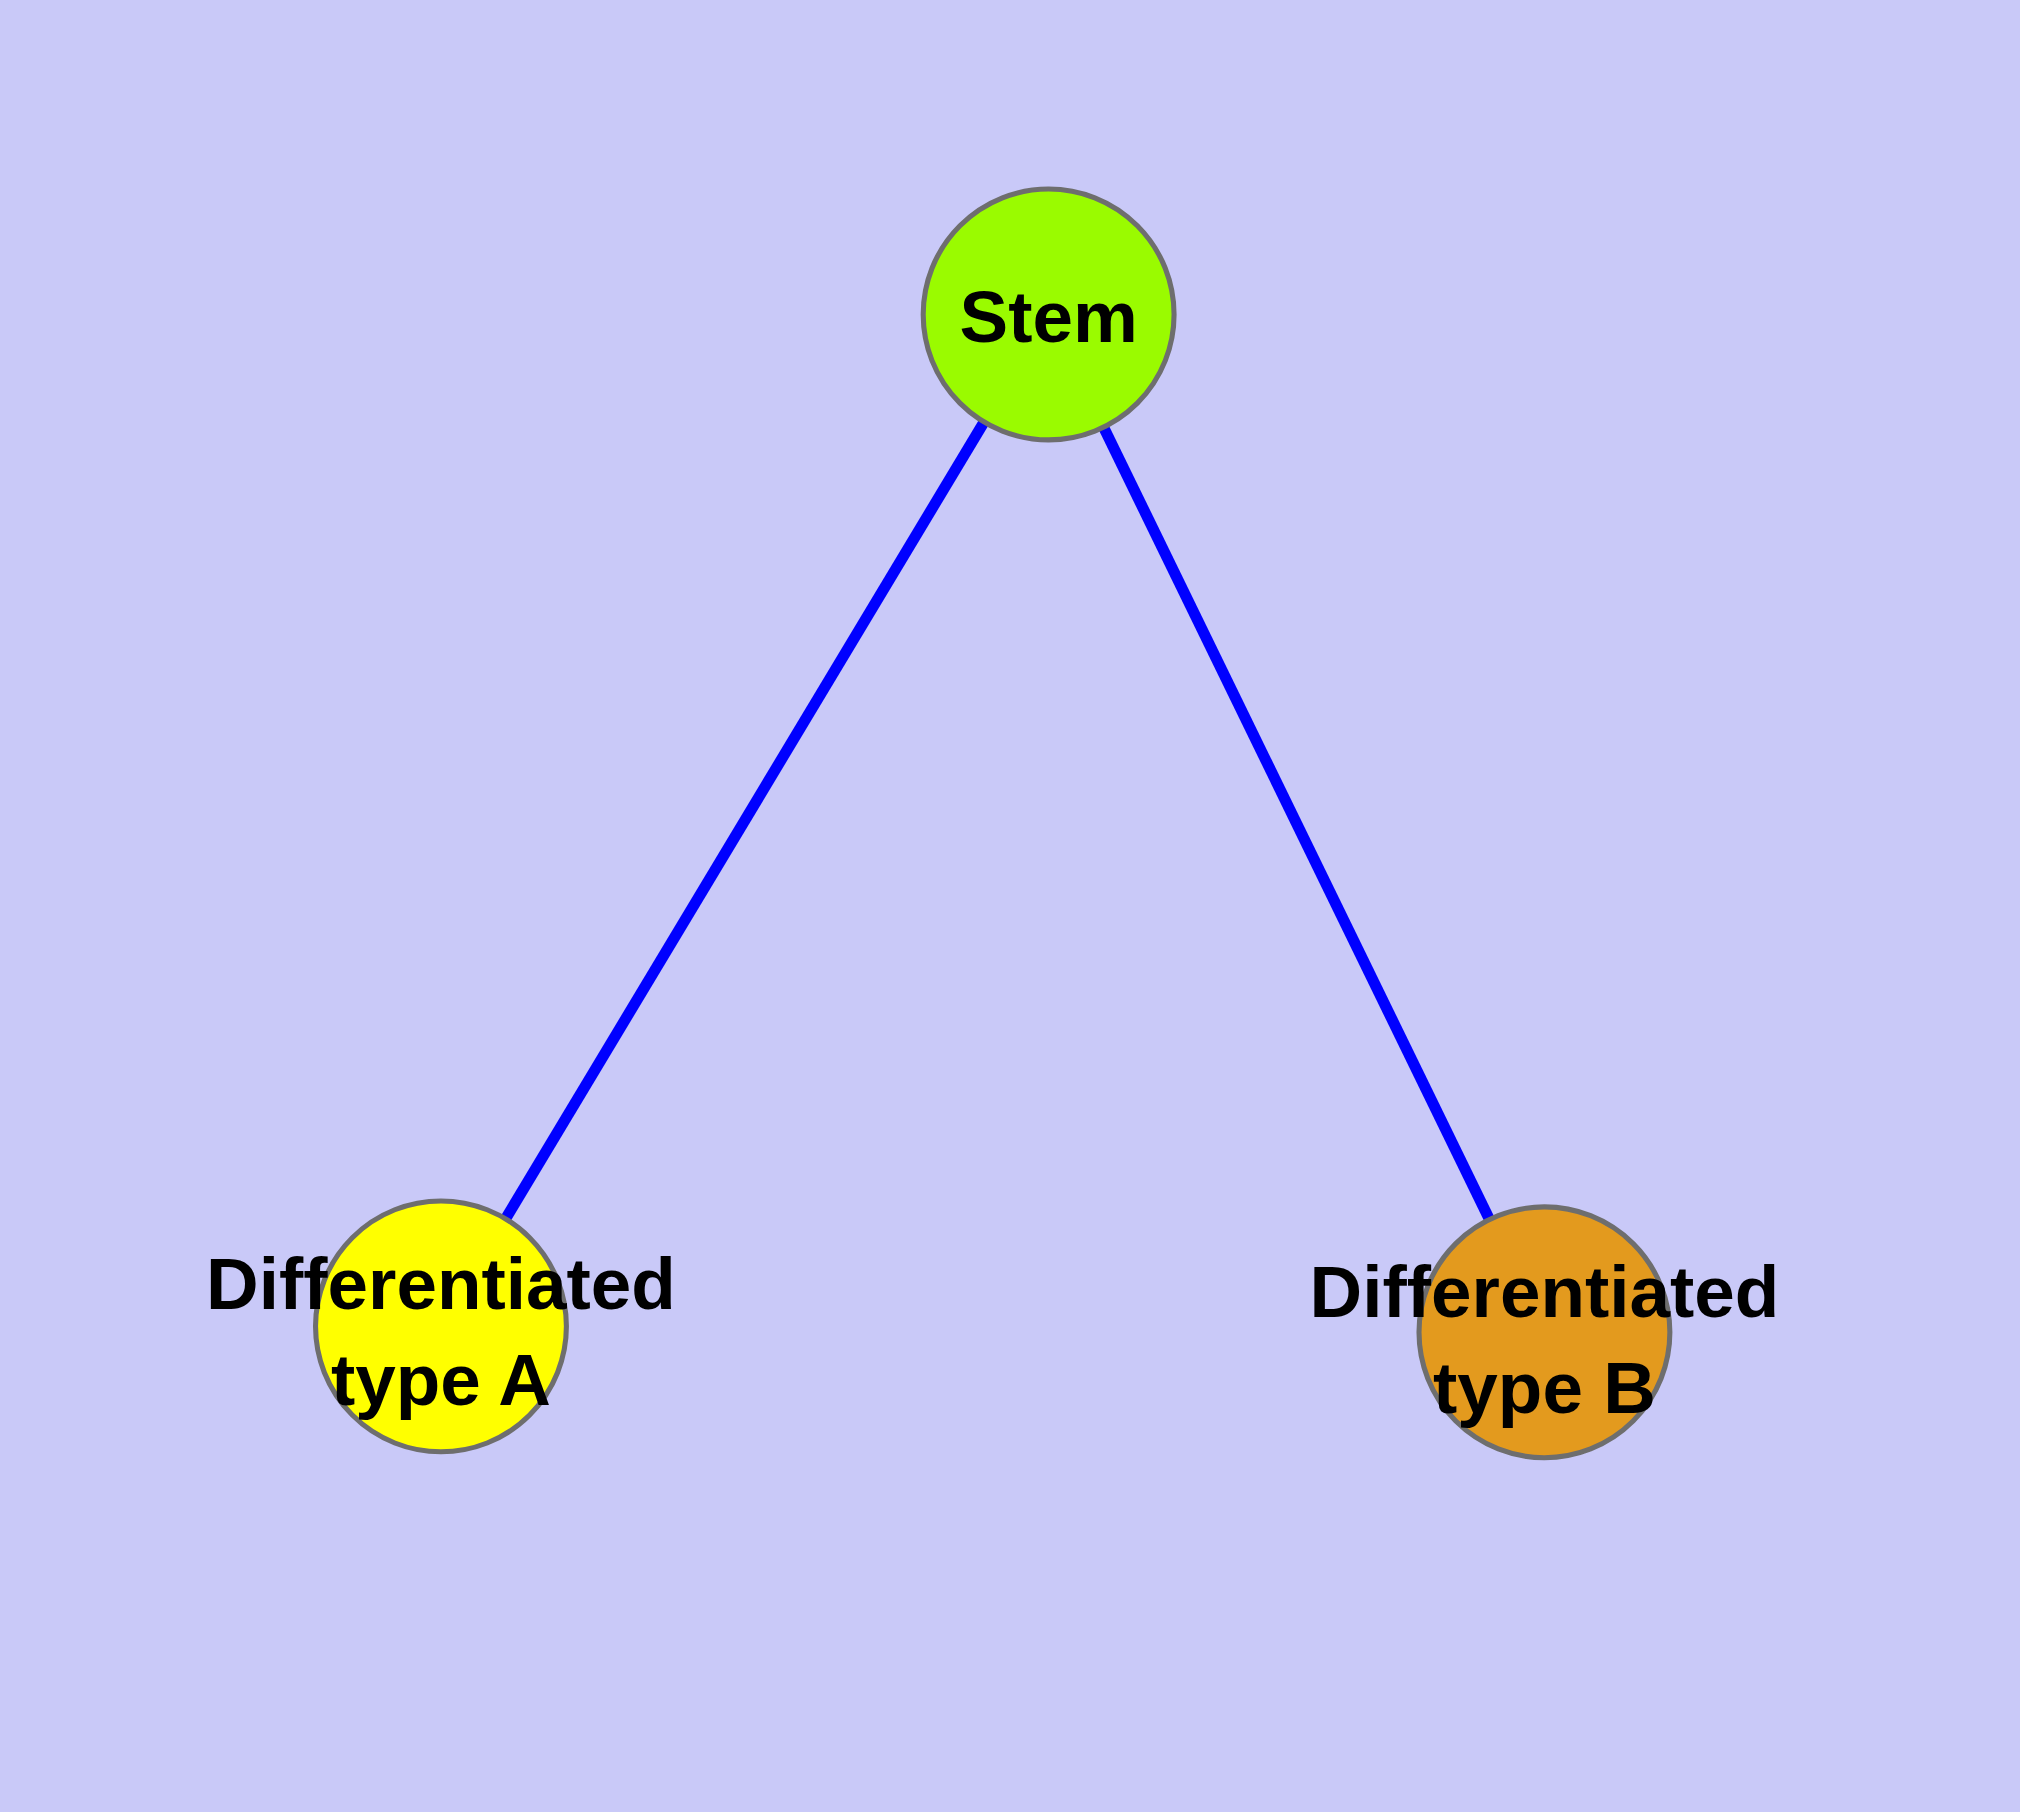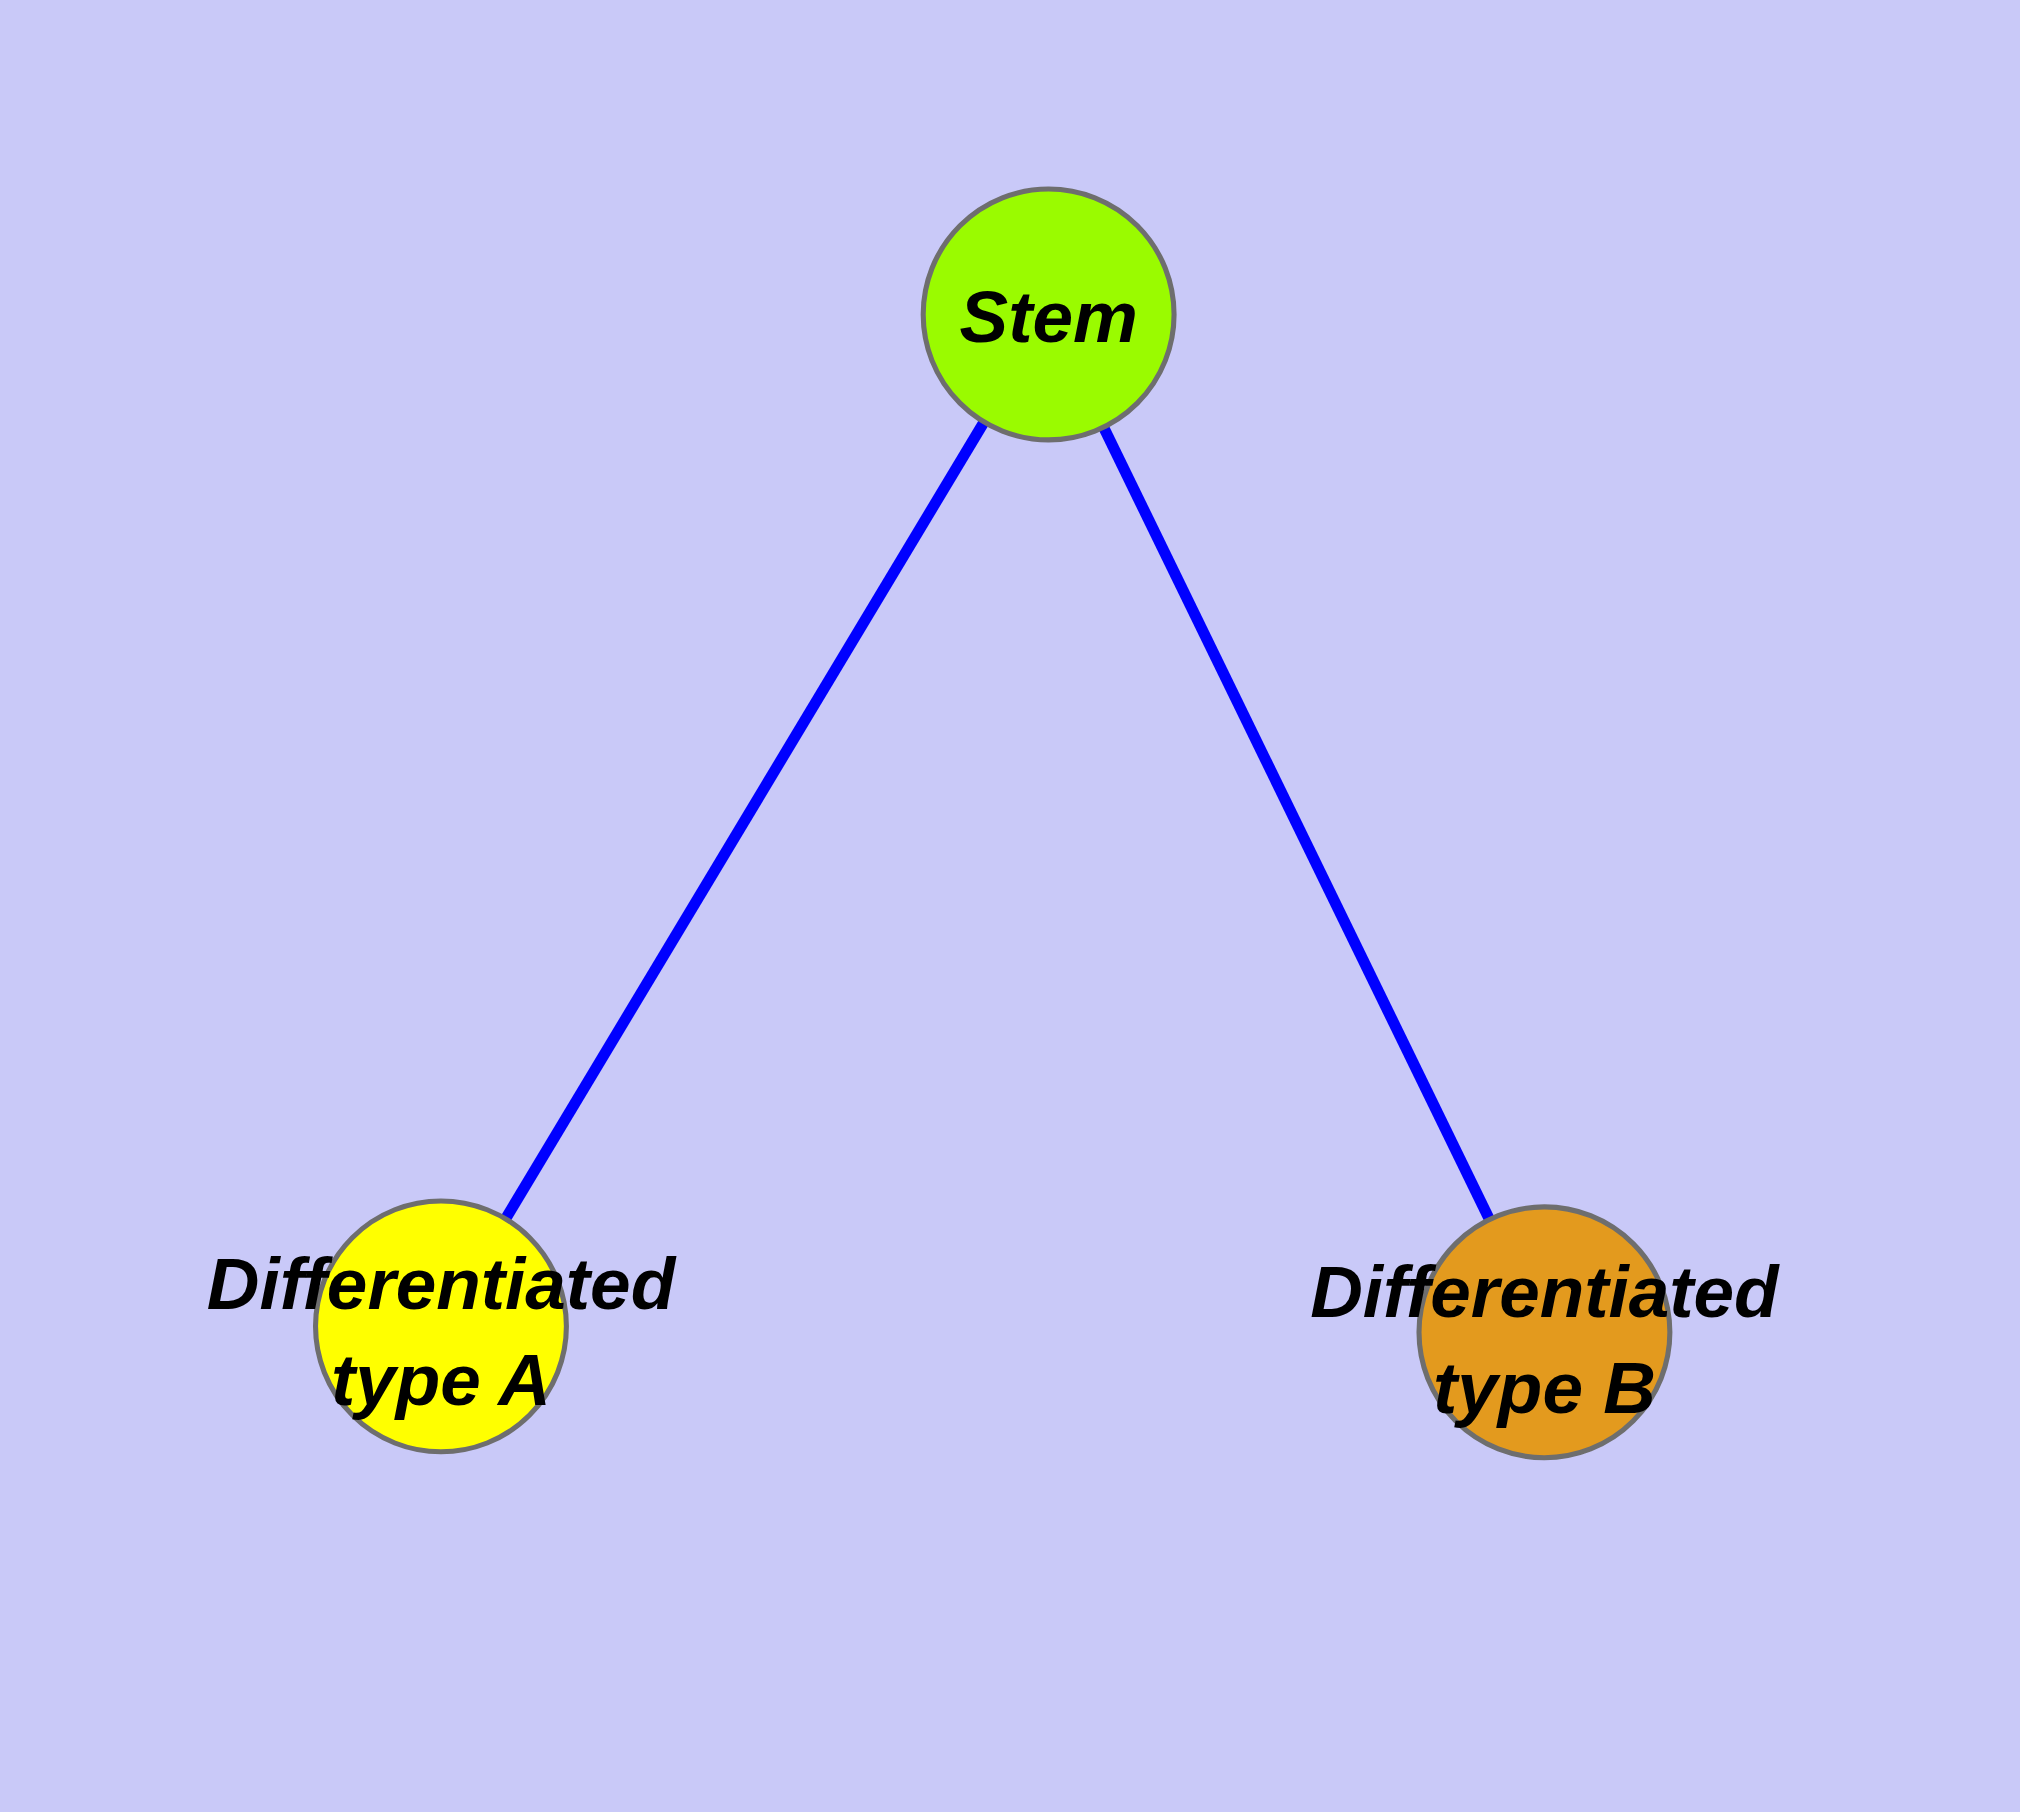--- a/index.html
+++ b/index.html
@@ -5,21 +5,20 @@
   html, body {
     margin: 0;
     padding: 0;
     background: #c9c9f8;
   }
   .stage {
     position: relative;
     width: 2021px;
     height: 1812px;
     overflow: hidden;
-    font-style: italic;
   }
   svg.diagram {
     display: block;
     width: 2021px;
     height: 1812px;
   }
   .node-label {
     font-family: "Liberation Sans", "DejaVu Sans", sans-serif;
     font-weight: bold;
     font-size: 86px;

